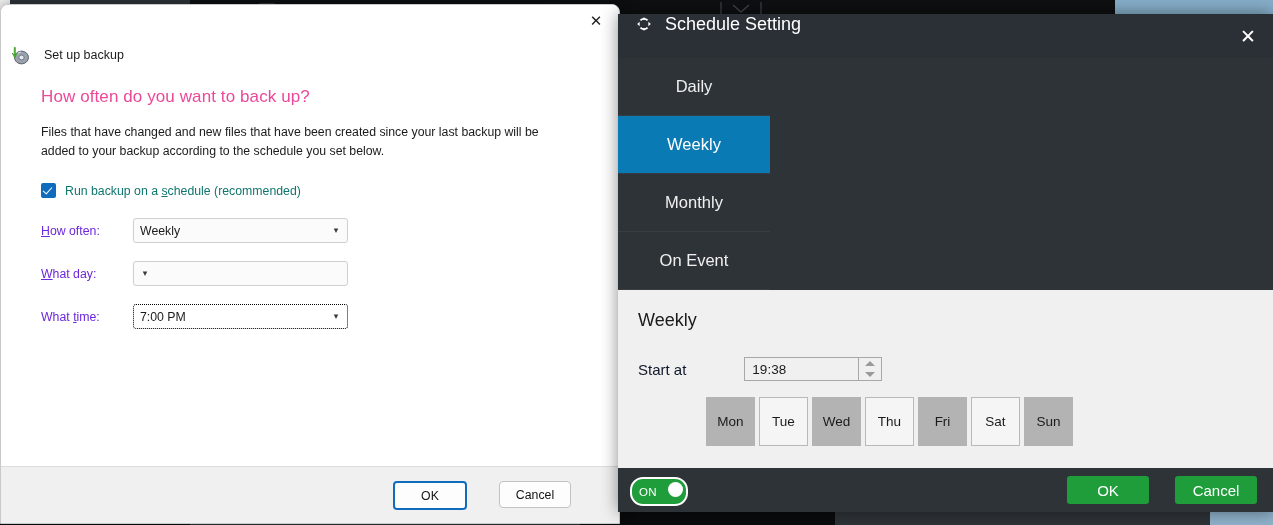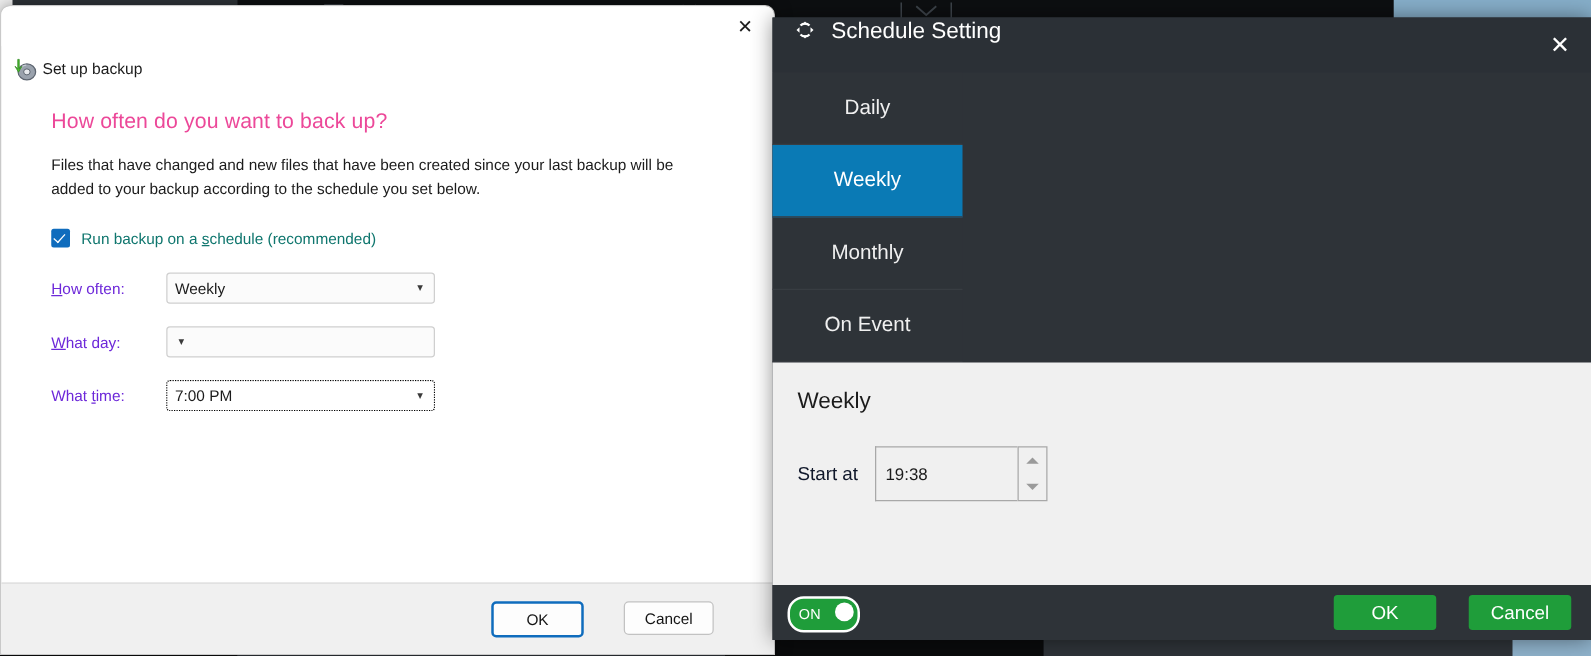--- a/index.html
+++ b/index.html
@@ -72,21 +72,21 @@
   }
   .wizard-titlebar {
     position: relative; height: 32px; background: #ffffff;
   }
   .wizard-close {
     position: absolute; right: 0; top: 0; width: 46px; height: 32px;
     display: flex; align-items: center; justify-content: center;
     color: #1c1c1c; font-size: 15px; cursor: default;
   }
   .wizard-headerbar {
-    display: flex; align-items: center; gap: 4px;
+    display: flex; align-items: center; gap: 14px;
     padding: 4px 0 0 10px; height: 28px;
   }
   .disk-icon {
     position: relative; width: 19px; height: 19px; flex: none;
   }
   .wizard-header-label {
     font-size: 12.5px; color: #1b1b1b;
   }
   .wizard-body { padding: 18px 40px 0 40px; }
   .wiz-h1 {
@@ -179,21 +179,21 @@
   .nav-item.active { background: #0a7ab5; color: #ffffff; }
   .sched-content {
     flex: 1; background: #f0f0f0; padding: 20px 24px 0 20px;
   }
   .content-title {
     font-size: 18px; color: #1b1b1b; margin: 0 0 26px 0; font-weight: normal;
   }
   .startrow { display: flex; align-items: center; margin-bottom: 16px; }
   .startrow .lbl { font-size: 15px; color: #0f172a; margin-right: 14px; }
   .spin {
-    display: flex; height: 44px;
+    display: flex; height: 24px; margin-left: 44px;
   }
   .spin-input {
     width: 106px; background: #f0f0f0; border: 1px solid #a8a8a8;
     border-right: none; display: flex; align-items: center;
     padding-left: 7px; font-size: 13.5px; color: #1b1b1b;
   }
   .spin-btns {
     width: 22px; display: flex; flex-direction: column;
     border: 1px solid #a8a8a8; background: #f0f0f0;
   }
@@ -377,20 +377,29 @@
               <div class="spin-btn">
                   <span class="tri-up"></span>
                 </div>
               <div class="spin-btn">
                   <span class="tri-dn"></span>
                 </div>
             </div>
           </div>
         </div>
 
+        <div class="daysrow">
+          <div class="day on">Mon</div>
+          <div class="day off">Tue</div>
+          <div class="day on">Wed</div>
+          <div class="day off">Thu</div>
+          <div class="day on">Fri</div>
+          <div class="day off">Sat</div>
+          <div class="day on">Sun</div>
+        </div>
       </div>
     </div>
 
     <div class="sched-footer">
       <div class="toggle">
         <span class="toggle-label">ON</span>
         <span class="toggle-knob"></span>
       </div>
       <div class="gbtn ok">OK</div>
       <div class="gbtn cancel">Cancel</div>

